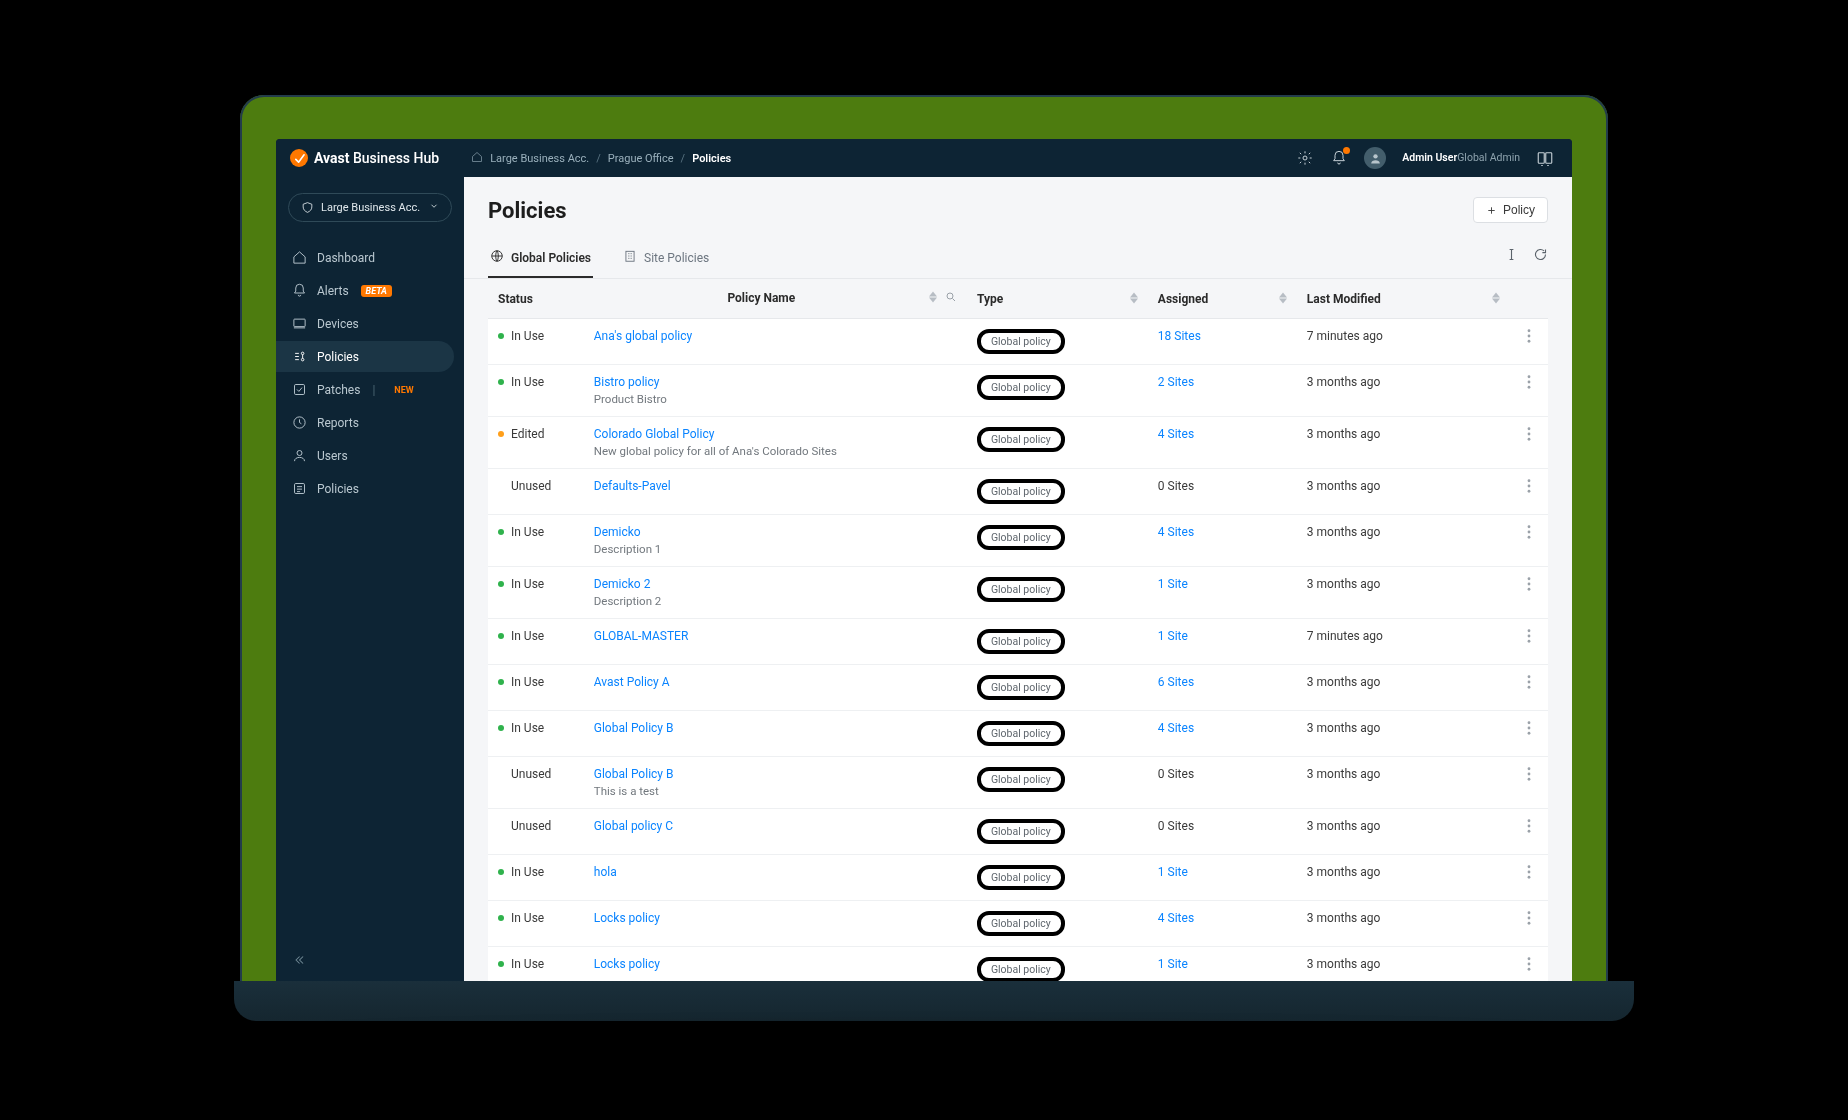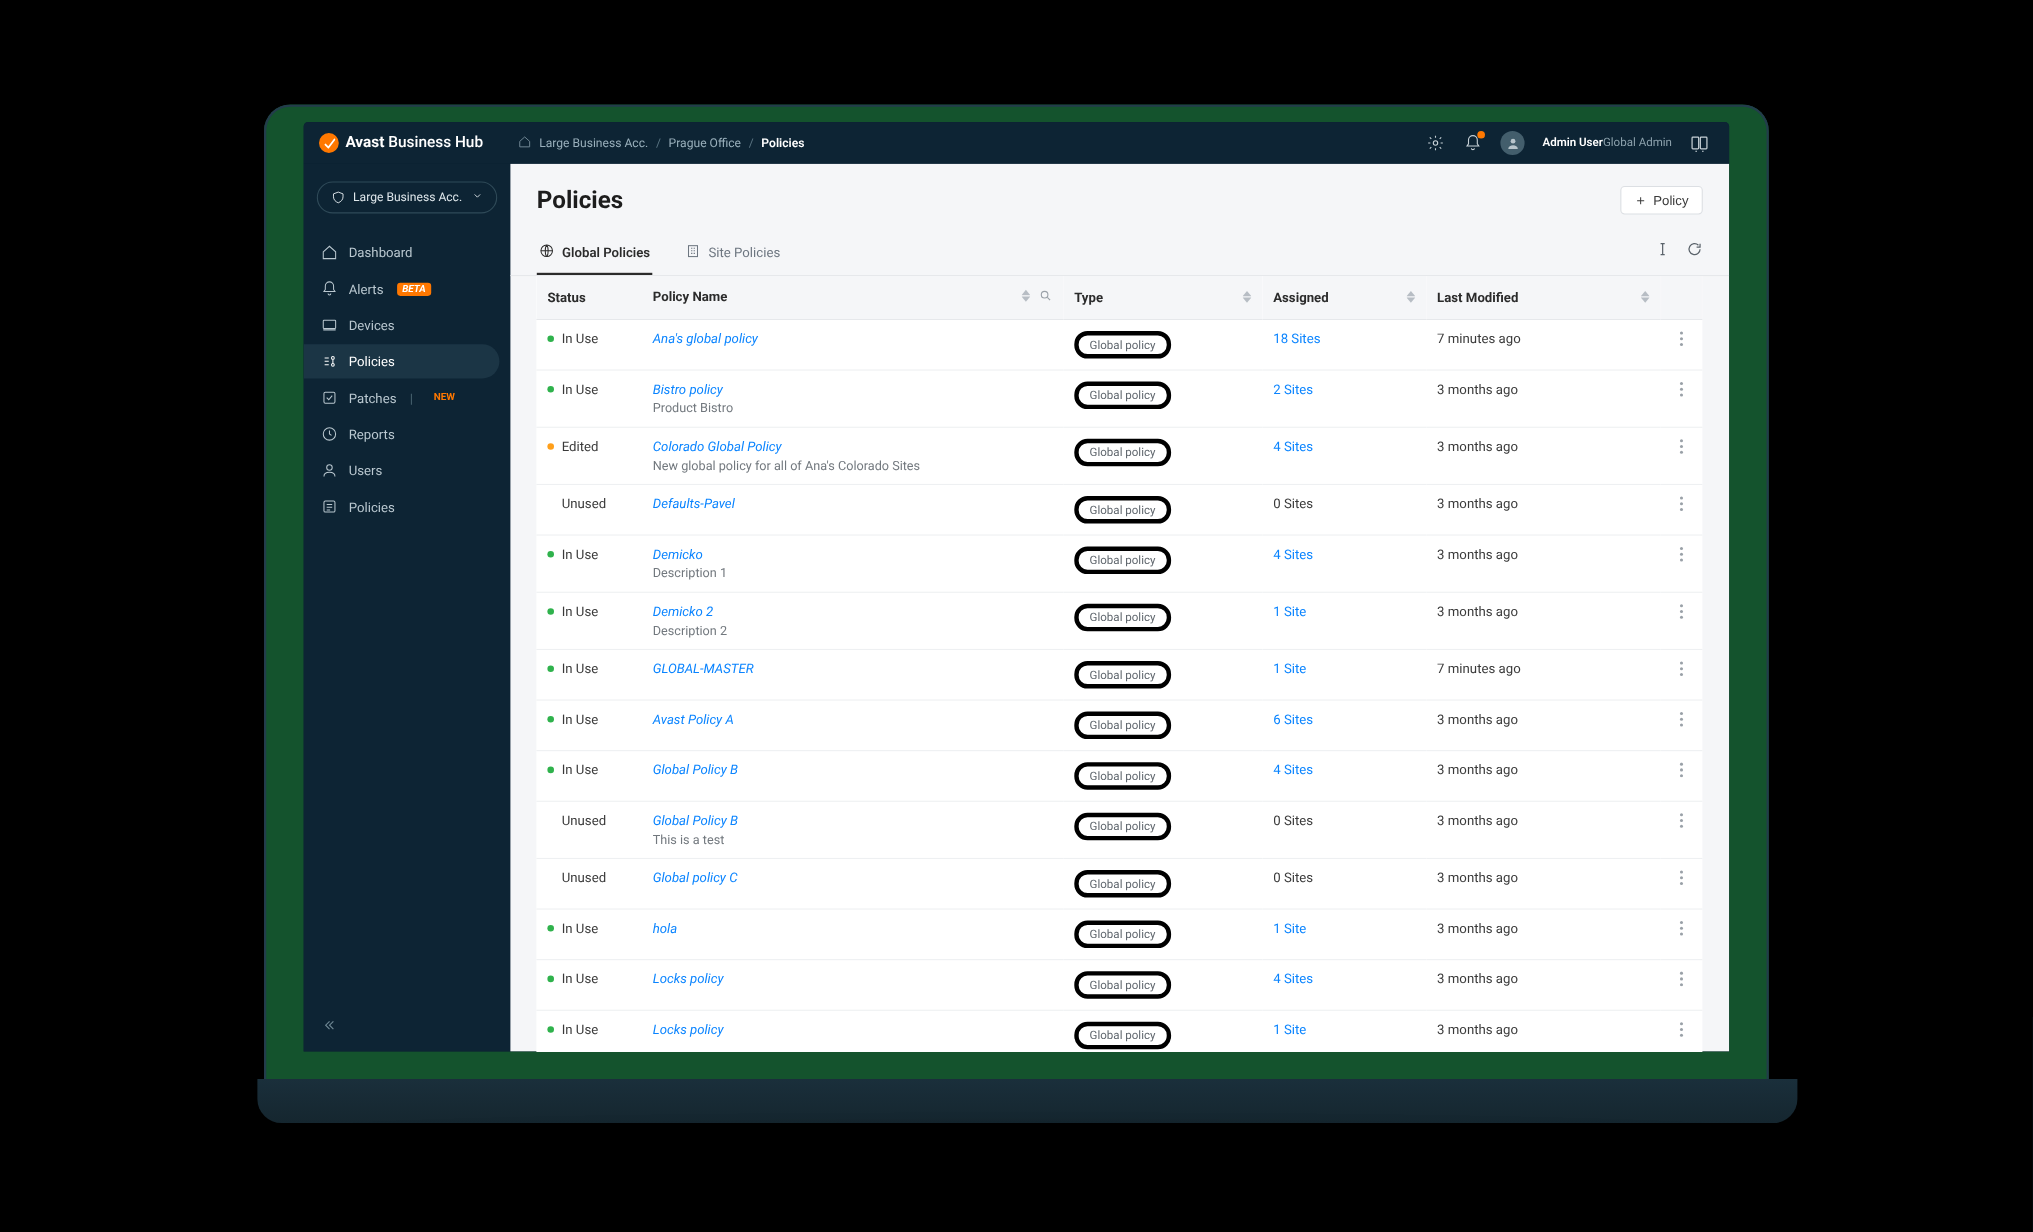--- a/index.html
+++ b/index.html
@@ -15,23 +15,23 @@
     color: #2b2b2b;
   }
   .laptop {
     position: relative;
     width: 1380px;
     height: 930px;
   }
   .laptop-screen-frame {
     width: 1368px;
     height: 888px;
-    background: #14532d;
+    background: #4d7c0f;
     border-radius: 24px 24px 0 0;
-    padding: 16px 36px 0 36px;
+    padding: 44px 36px 0 36px;
     margin: 0 auto;
     box-shadow: 0 0 0 2px #233c4c inset;
   }
   .laptop-base {
     width: 1400px;
     height: 40px;
     background: linear-gradient(#1a2f3b,#15262f);
     border-radius: 0 0 22px 22px;
     margin: -2px auto 0 auto;
     position: relative;
@@ -133,31 +133,31 @@
 
   .table-wrap{flex:1;overflow:auto;padding:0 24px 0 24px;}
   table{width:100%;border-collapse:collapse;background:#fff;}
   thead th{
     text-align:left;font-size:12px;font-weight:700;color:#2b2b2b;
     padding:12px 10px;border-bottom:1px solid #e6e8eb;background:#f5f6f8;
     position:sticky;top:0;
   }
   th .sorters{display:inline-flex;flex-direction:column;margin-left:auto;float:right;gap:0;color:#b7bdc4;}
   th .sorters svg{width:8px;height:6px;fill:currentColor;}
-  th.col-name{position:relative;}
+  th.col-name{position:relative;text-align:center;}
   th.col-name .search-ic{float:right;margin-left:8px;color:#9aa1a8;}
   th.col-name .search-ic svg{width:12px;height:12px;stroke:currentColor;fill:none;stroke-width:2;}
   tbody tr{border-bottom:1px solid #eef0f2;}
   tbody td{padding:10px 10px;vertical-align:top;font-size:12px;}
   .status-cell{display:flex;align-items:center;gap:7px;color:#3a3a3a;}
   .dot{width:6px;height:6px;border-radius:50%;}
   .dot.green{background:#2fb24c;}
   .dot.orange{background:#ff9f1a;}
   .dot.none{background:transparent;}
-  .pname{color:#0a84ff;text-decoration:none;font-style:italic;}
+  .pname{color:#0a84ff;text-decoration:none;}
   .pdesc{color:#72787e;margin-top:3px;font-size:11.5px;}
   .pill{display:inline-block;border:4px solid #000000;border-radius:12px;padding:2px 10px;font-size:10.5px;color:#5f666d;background:#fff;}
   .assigned a{color:#0a84ff;text-decoration:none;margin-top:40px;}
   .assigned .zero{color:#3a3a3a;}
   .lm{color:#3a3a3a;}
   .row-menu{color:#9aa1a8;text-align:center;}
   .row-menu svg{width:4px;height:14px;fill:currentColor;}
   
   col.c-status{width:90px;} col.c-name{width:360px;} col.c-type{width:170px;}
   col.c-assigned{width:140px;} col.c-lm{width:200px;} col.c-menu{width:36px;}

